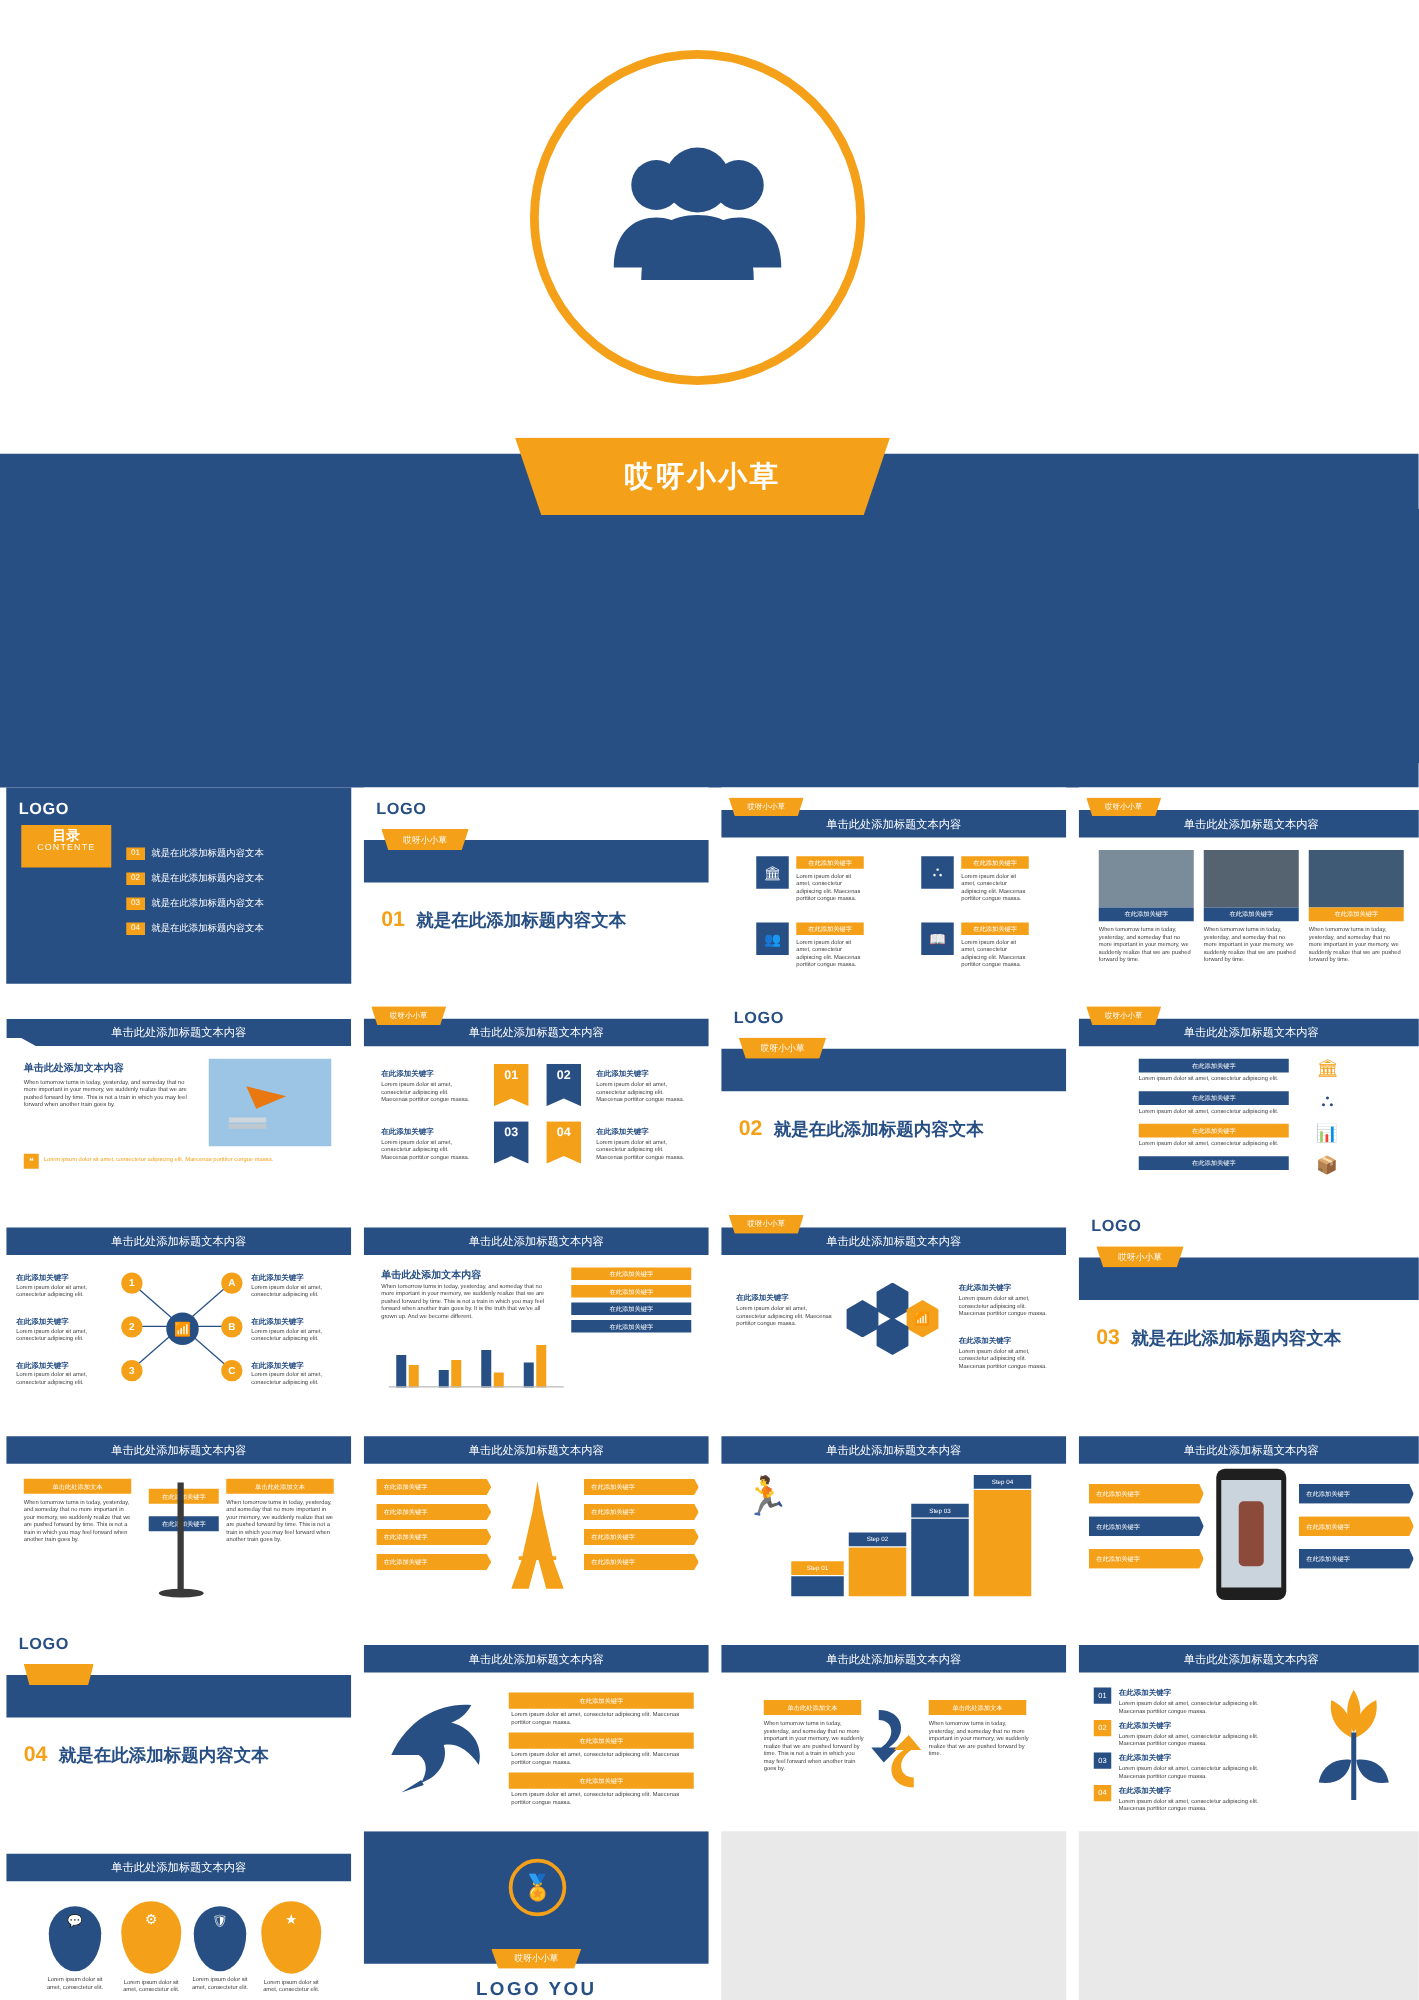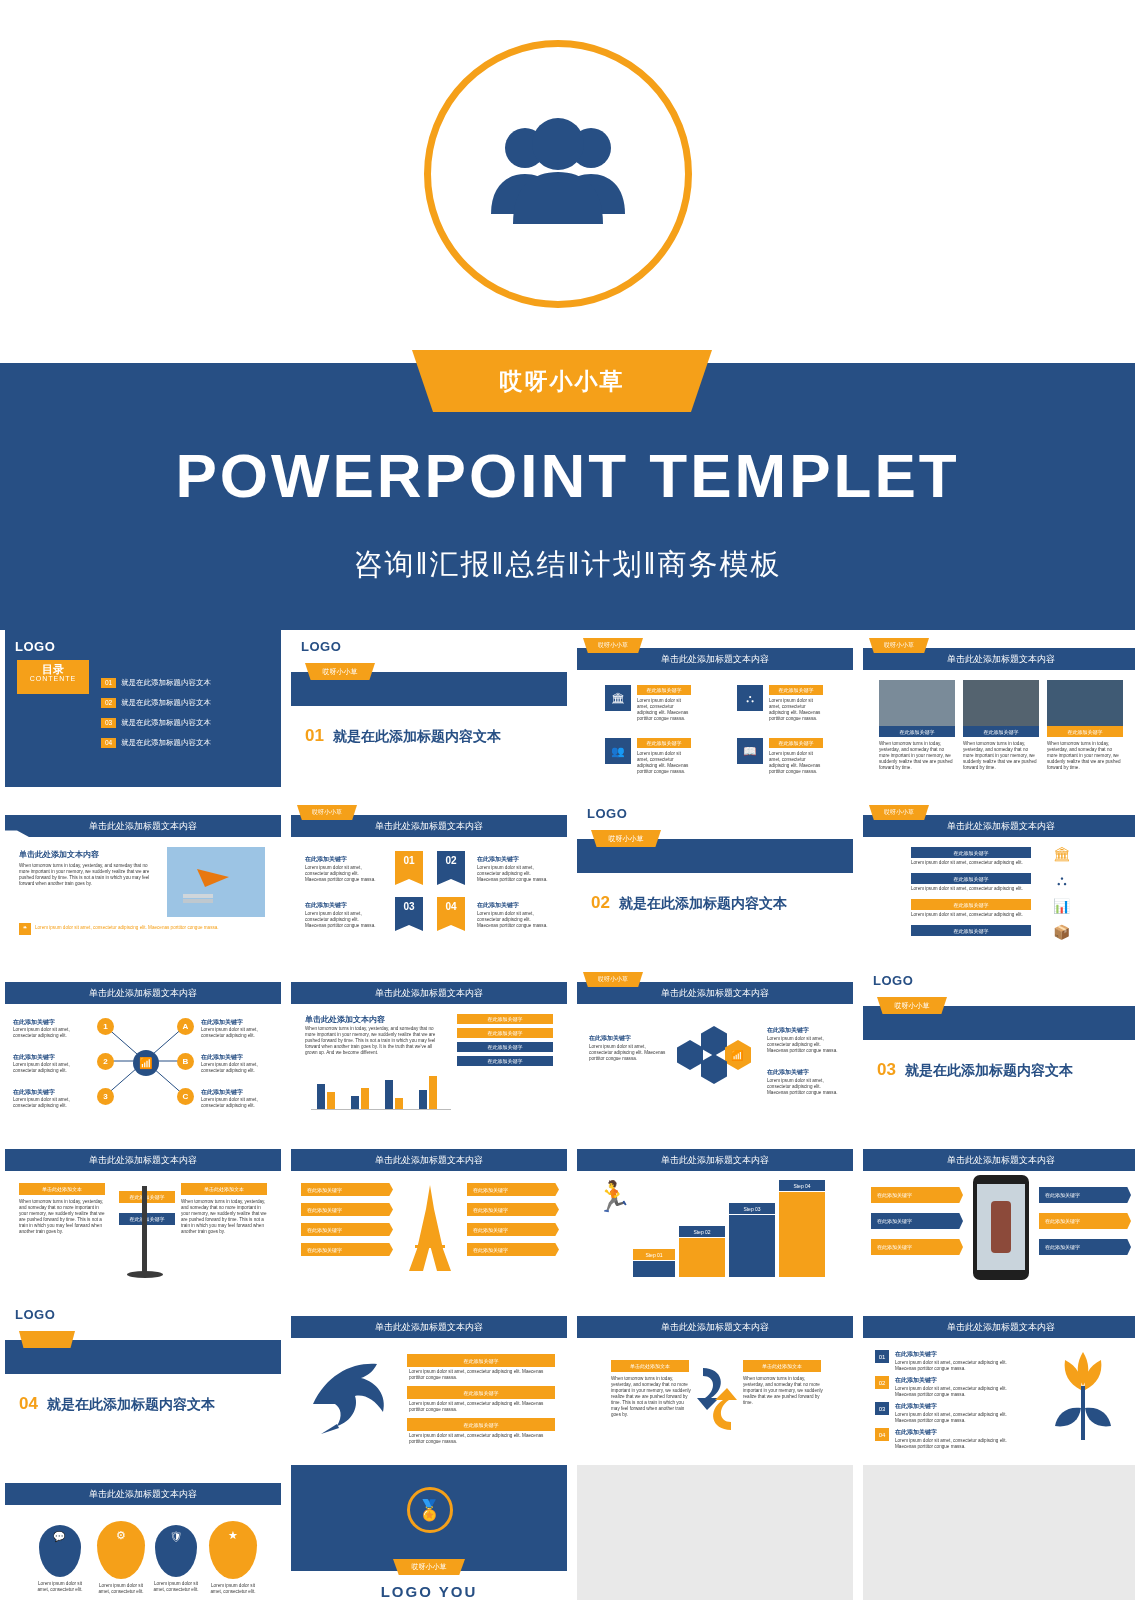--- a/index.html
+++ b/index.html
@@ -142,22 +142,20 @@
         <circle cx="52" cy="34" r="20" fill="#274F84"></circle>
         <circle cx="118" cy="34" r="20" fill="#274F84"></circle>
         <path d="M18 100 C18 72 34 60 52 60 C70 60 86 72 86 100 Z" fill="#274F84"></path>
         <path d="M84 100 C84 72 100 60 118 60 C136 60 152 72 152 100 Z" fill="#274F84"></path>
         <circle cx="85" cy="30" r="26" fill="#274F84"></circle>
         <path d="M40 110 C40 72 60 58 85 58 C110 58 130 72 130 110 Z" fill="#274F84"></path>
       </svg>
     </div>
     <div class="hero-band"></div>
     <div class="ribbon">哎呀小小草</div>
-    <div class="hero-title">POWERPOINT TEMPLET</div>
-    <div class="hero-sub">咨询‖汇报‖总结‖计划‖商务模板</div>
   </div>
 
   <div class="grid">
 
     <div class="slide dark">
       <div class="logo white">LOGO</div>
       <div class="toc-badge">
         <div class="t1">目录</div>
         <div class="t2">CONTENTE</div>
       </div>

